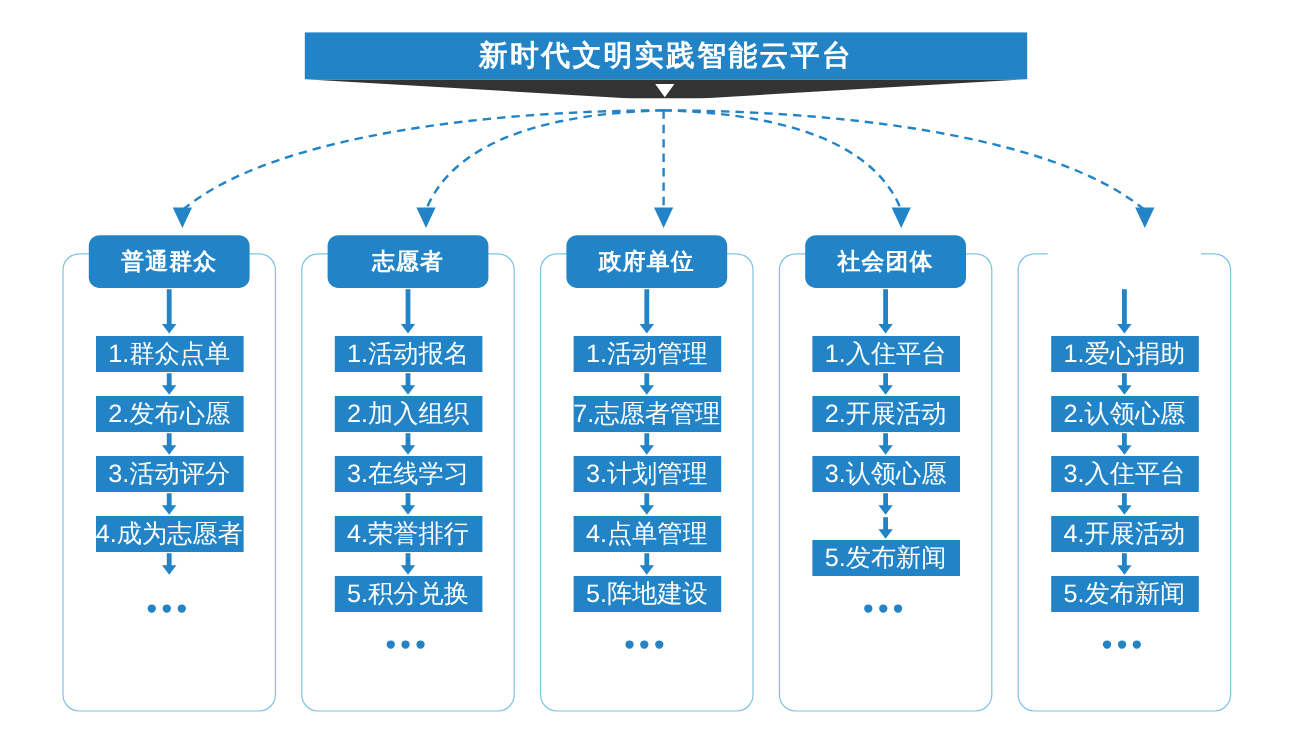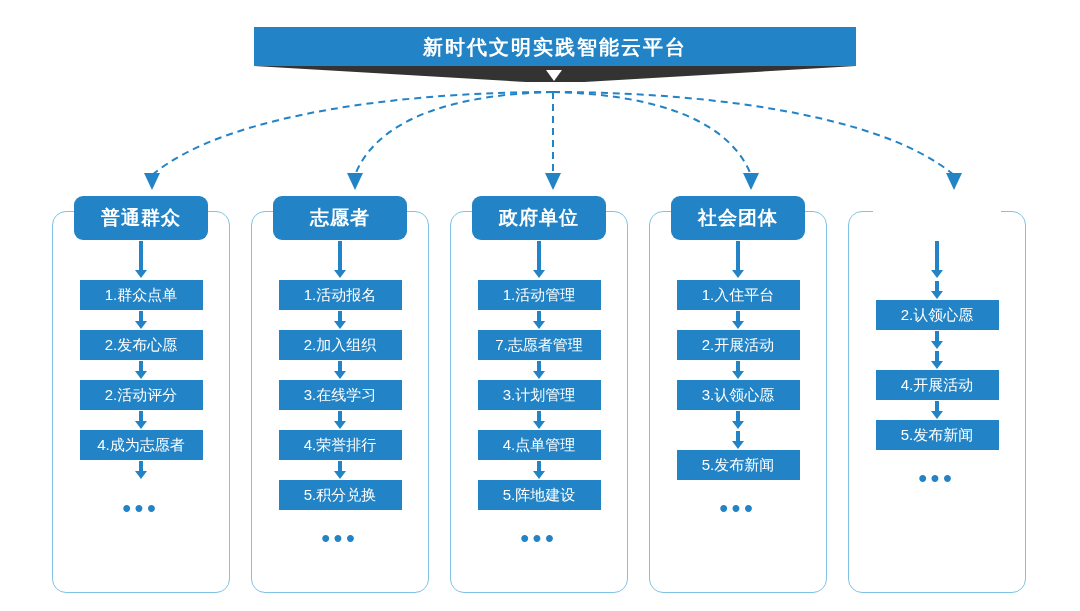--- a/index.html
+++ b/index.html
@@ -26,21 +26,21 @@
   #title-banner {
     width: 100%;
     height: 100%;
     background: #2284C6;
     display: flex;
     align-items: center;
     justify-content: center;
   }
   #title-text {
     color: #ffffff;
-    font-size: 20px;
+    font-size: 24px;
     font-weight: bold;
     letter-spacing: 2px;
     line-height: 1;
   }
   
   #title-shadow {
     position: absolute;
     left: 254px;
     top: 66px;
     width: 602px;
@@ -163,21 +163,21 @@
     top: 30px;
   }
   .item-box {
     width: 123px;
     height: 30px;
     background: #2284C6;
     display: flex;
     align-items: center;
     justify-content: center;
     color: #ffffff;
-    font-size: 15px;
+    font-size: 21px;
     white-space: nowrap;
     box-sizing: border-box;
   }
   .dots {
     margin-top: 16px;
     color: #2284C6;
     font-size: 24px;
     font-weight: bold;
     letter-spacing: 4px;
     line-height: 1;
@@ -221,21 +221,21 @@
   <div class="column">
     <div class="col-frame"></div>
     <div class="col-notch"></div>
     <div class="col-header">普通群众</div>
     <div class="col-body">
       <div class="arrow head"></div>
       <div class="item-box">1.群众点单</div>
       <div class="arrow"></div>
       <div class="item-box">2.发布心愿</div>
       <div class="arrow"></div>
-      <div class="item-box">2.活动评分</div>
+      <div class="item-box">3.活动评分</div>
       <div class="arrow"></div>
       <div class="item-box">4.成为志愿者</div>
       <div class="arrow"></div>
       <div class="dots">•••</div>
     </div>
   </div>
 
   <div class="column">
     <div class="col-frame"></div>
     <div class="col-notch"></div>
@@ -290,23 +290,25 @@
       <div class="item-box">5.发布新闻</div>
       <div class="dots">•••</div>
     </div>
   </div>
 
   <div class="column">
     <div class="col-frame"></div>
     <div class="col-notch"></div>
     <div class="col-body">
       <div class="arrow head"></div>
+      <div class="item-box">1.爱心捐助</div>
       <div class="arrow"></div>
       <div class="item-box">2.认领心愿</div>
       <div class="arrow"></div>
+      <div class="item-box">3.入住平台</div>
       <div class="arrow"></div>
       <div class="item-box">4.开展活动</div>
       <div class="arrow"></div>
       <div class="item-box">5.发布新闻</div>
       <div class="dots">•••</div>
     </div>
   </div>
 
 </div>
 

